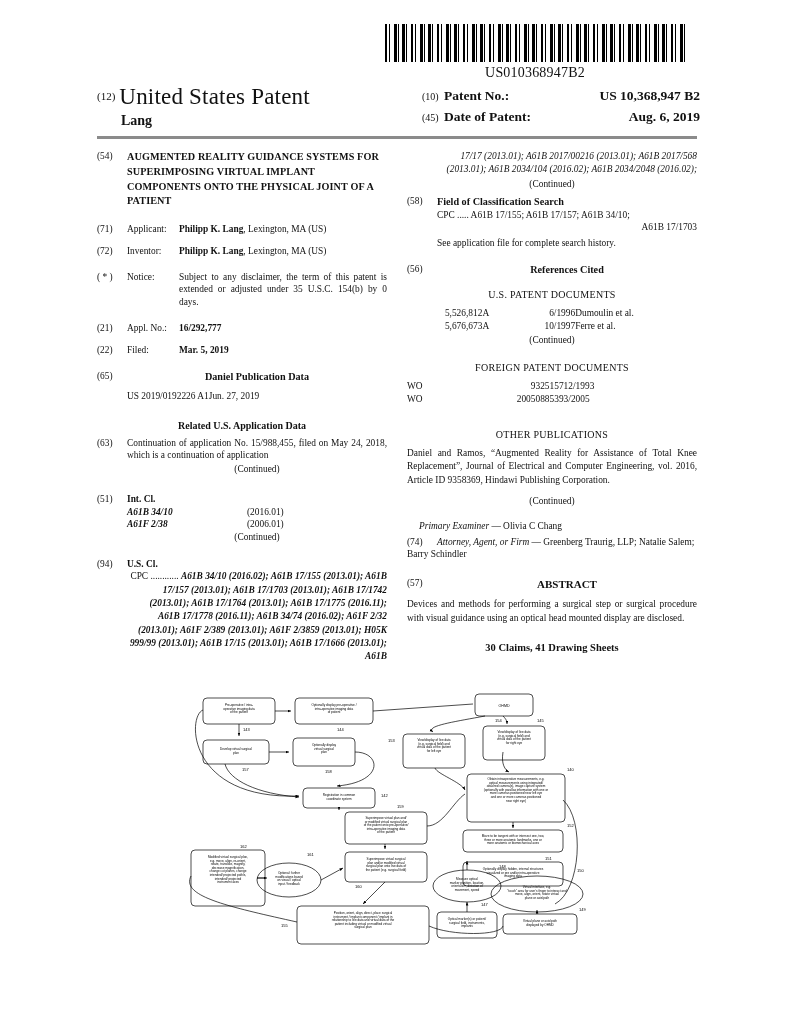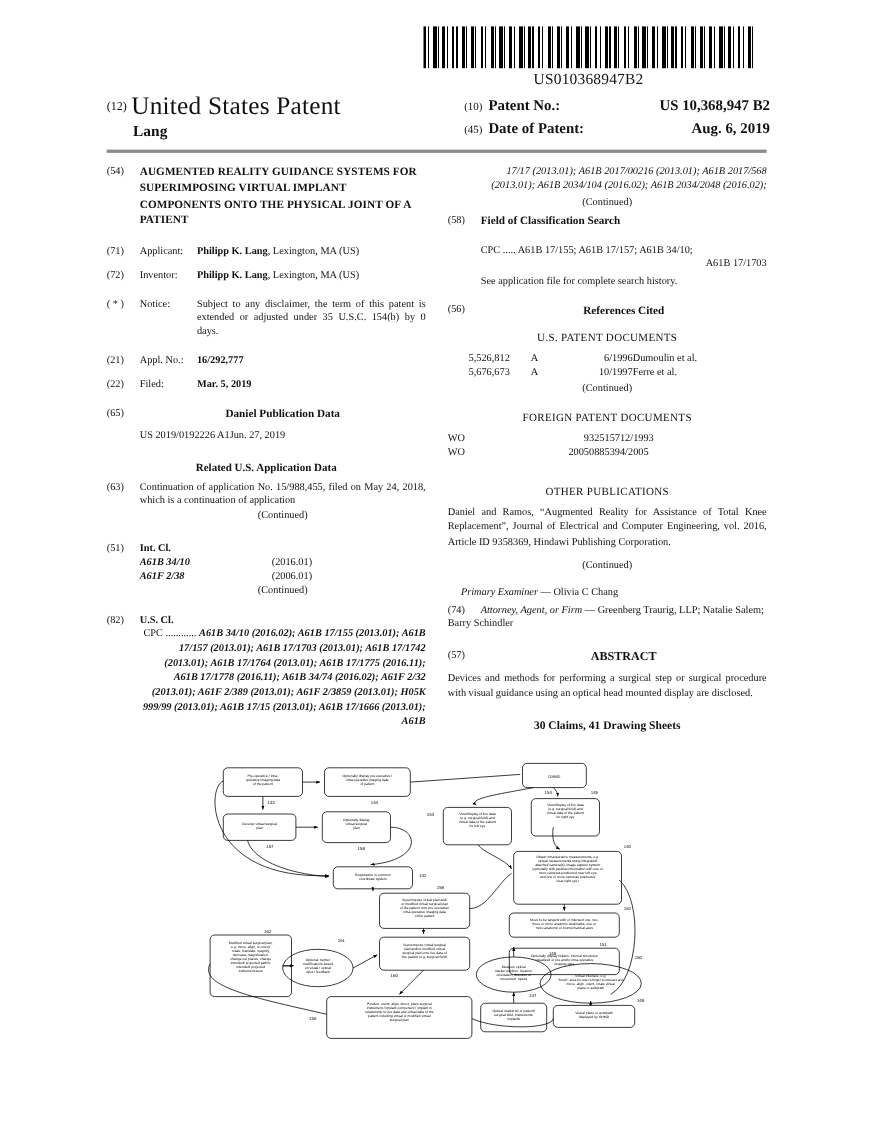--- a/index.html
+++ b/index.html
@@ -70,21 +70,21 @@
   .hang{ padding-left:30px; }
   .sec-head{ display:flex; margin-bottom:2px;}
   .sec-head .code{ width:30px; flex:0 0 30px;}
   .sec-head .h{ flex:1; text-align:center; font-weight:bold; font-size:10.2px;}
   .gap{ height:9px; }
   .gap-s{ height:5px; }
   .gap-l{ height:13px; }
 
   table.refs{ border-collapse:collapse; font-size:9.4px; width:100%; }
   table.refs td{ padding:0 0 0.5px 0; vertical-align:top; white-space:nowrap;}
-  td.c1{ width:26%; text-align:center; padding-right:6px;}
+  td.c1{ width:26%; text-align:right; padding-right:6px;}
   td.c2{ width:8%; }
   td.c3{ width:24%; text-align:right; padding-right:7px;}
   td.c4{ width:42%; }
   td.f1{ width:14%; }
   td.f2{ width:40%; text-align:right; padding-right:12px;font-family:Liberation Serif, serif;}
   td.f3{ width:46%; }
 
   .claims{ text-align:center; font-weight:bold; font-size:10.5px; margin-top:16px; }
 
   
@@ -212,40 +212,40 @@
           <span class="bi" style="flex:0 0 120px">A61F 2/38</span>
           <span>(2006.01)</span>
         </div>
         <div class="cont">(Continued)</div>
       </div>
     </div>
 
     <div class="gap-s"></div>
 
     <div class="item">
-      <div class="code">(82)</div>
+      <div class="code">(94)</div>
       <div class="body">
         <div class="b">U.S. Cl.</div>
         <div class="right-ind" style="line-height:1.42">
           <span>CPC ............</span>
           <span class="bi">A61B 34/10 (2016.02); A61B 17/155 (2013.01); A61B 17/157 (2013.01); A61B 17/1703 (2013.01); A61B 17/1742 (2013.01); A61B 17/1764 (2013.01); A61B 17/1775 (2016.11); A61B 17/1778 (2016.11); A61B 34/74 (2016.02); A61F 2/32 (2013.01); A61F 2/389 (2013.01); A61F 2/3859 (2013.01); H05K 999/99 (2013.01); A61B 17/15 (2013.01); A61B 17/1666 (2013.01); A61B</span>
         </div>
       </div>
     </div>
 
   </div>
 
   <div class="col col-r">
 
     <div class="right-ind i" style="line-height:1.42">17/17 (2013.01); A61B 2017/00216 (2013.01); A61B 2017/568 (2013.01); A61B 2034/104 (2016.02); A61B 2034/2048 (2016.02);</div>
     <div class="cont">(Continued)</div>
 
     <div class="gap-s"></div>
 
-    <div class="item" style="margin-bottom:13px">
+    <div class="item" style="margin-bottom:0">
       <div class="code">(58)</div>
       <div class="body b" style="font-size:10.2px">Field of Classification Search</div>
     </div>
     <div class="hang">CPC ..... A61B 17/155; A61B 17/157; A61B 34/10;</div>
     <div class="hang right-ind">A61B 17/1703</div>
     <div class="hang" style="margin-top:4px">See application file for complete search history.</div>
 
     <div class="gap-l"></div>
 
     <div class="sec-head">
@@ -278,21 +278,21 @@
     <table class="refs">
       <tbody>
           <tr>
         <td class="f1">WO</td>
         <td class="f2">9325157</td>
         <td class="f3">12/1993</td>
       </tr>
       <tr>
         <td class="f1">WO</td>
         <td class="f2">2005088539</td>
-        <td class="f3">4/2005</td>
+        <td class="f3">3/2005</td>
       </tr>
     </tbody>
       </table>
 
     <div class="plain-ctr" style="margin-top:22px">OTHER PUBLICATIONS</div>
 
     <div class="just" style="line-height:1.45">Daniel and Ramos, “Augmented Reality for Assistance of Total Knee Replacement”, Journal of Electrical and Computer Engineering, vol. 2016, Article ID 9358369, Hindawi Publishing Corporation.</div>
     <div class="cont" style="margin-top:7px">(Continued)</div>
 
     <div class="gap-l"></div>

